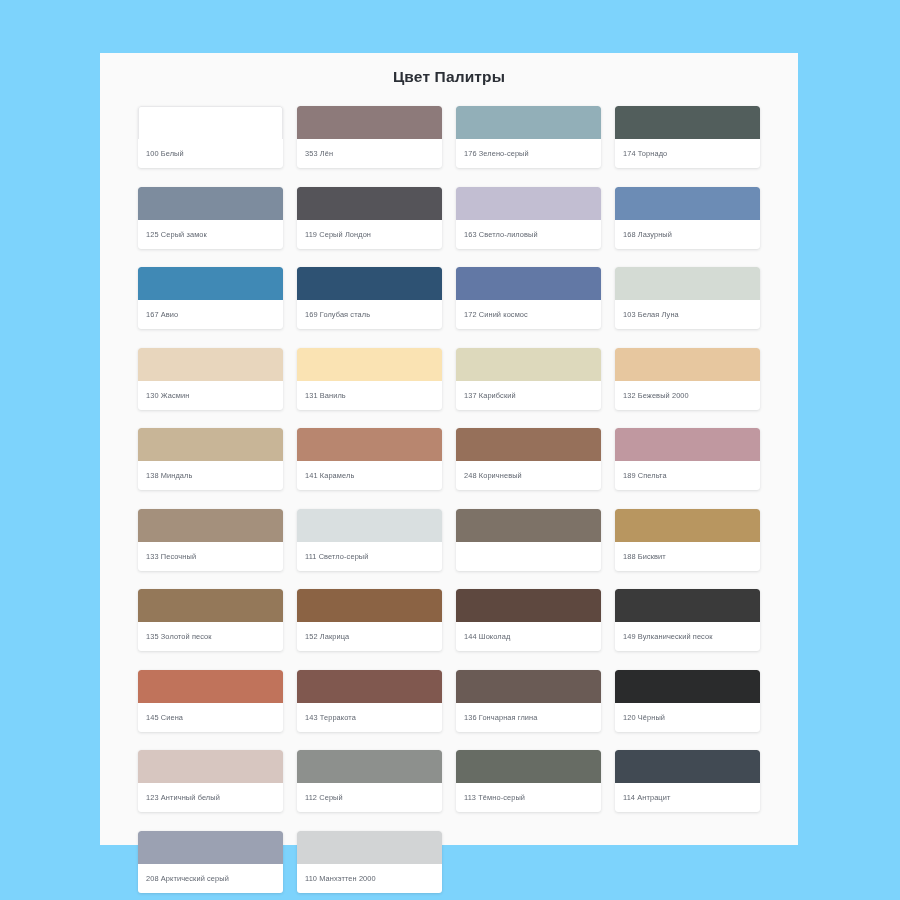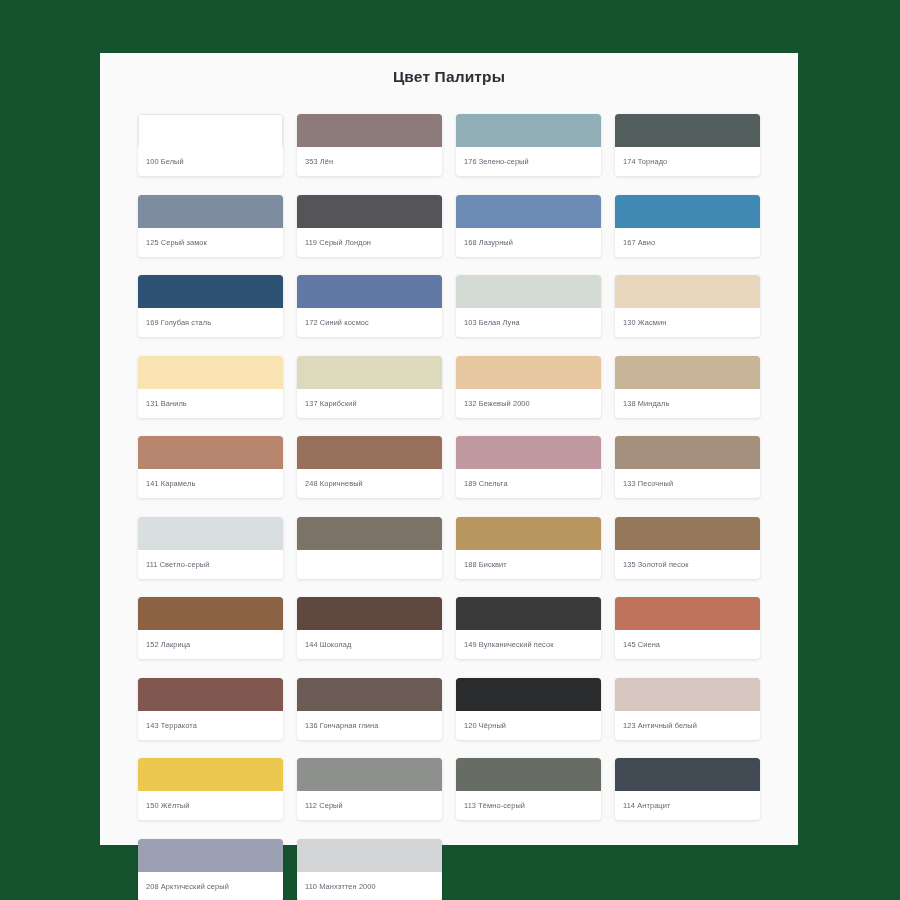--- a/index.html
+++ b/index.html
@@ -10,21 +10,21 @@
     height: 900px;
     background: #ffffff;
     font-family: "Liberation Sans", sans-serif;
     -webkit-font-smoothing: antialiased;
   }
 
   #palette-page {
     position: relative;
     width: 900px;
     height: 900px;
-    background: #14532d;
+    background: #7dd3fc;
     box-sizing: border-box;
     overflow: hidden;
   }
 
   #palette-panel {
     position: absolute;
     left: 100px;
     top: 53px;
     width: 698px;
     height: 792px;
@@ -43,21 +43,21 @@
     letter-spacing: 0.15px;
     line-height: 20px;
   }
 
   #swatch-grid {
     display: grid;
     grid-template-columns: repeat(4, 145px);
     justify-content: center;
     column-gap: 14px;
     row-gap: 18.5px;
-    margin-top: 27px;
+    margin-top: 19px;
     padding: 0 0 0 0;
   }
 
   .swatch-card {
     width: 145px;
     background: #ffffff;
     border-radius: 3px;
     box-shadow: 0 1px 3px rgba(30, 36, 48, 0.13),
                 0 0 1px rgba(30, 36, 48, 0.06);
     overflow: hidden;
@@ -116,20 +116,24 @@
         </div>
         <div class="swatch-card">
           <div class="swatch-chip" style="background-color: rgb(125, 140, 158);"></div>
           <div class="swatch-label">125 Серый замок</div>
         </div>
         <div class="swatch-card">
           <div class="swatch-chip" style="background-color: rgb(85, 84, 89);"></div>
           <div class="swatch-label">119 Серый Лондон</div>
         </div>
         <div class="swatch-card">
+          <div class="swatch-chip" style="background-color: rgb(194, 190, 210);"></div>
+          <div class="swatch-label">163 Светло-лиловый</div>
+        </div>
+        <div class="swatch-card">
           <div class="swatch-chip" style="background-color: rgb(108, 140, 181);"></div>
           <div class="swatch-label">168 Лазурный</div>
         </div>
         <div class="swatch-card">
           <div class="swatch-chip" style="background-color: rgb(64, 137, 181);"></div>
           <div class="swatch-label">167 Авио</div>
         </div>
         <div class="swatch-card">
           <div class="swatch-chip" style="background-color: rgb(46, 82, 115);"></div>
           <div class="swatch-label">169 Голубая сталь</div>
@@ -219,24 +223,20 @@
         </div>
         <div class="swatch-card">
           <div class="swatch-chip" style="background-color: rgb(42, 43, 44);"></div>
           <div class="swatch-label">120 Чёрный</div>
         </div>
         <div class="swatch-card">
           <div class="swatch-chip" style="background-color: rgb(215, 198, 192);"></div>
           <div class="swatch-label">123 Античный белый</div>
         </div>
         <div class="swatch-card">
-          <div class="swatch-chip" style="background-color: rgb(237, 200, 79);"></div>
-          <div class="swatch-label">150 Жёлтый</div>
-        </div>
-        <div class="swatch-card">
           <div class="swatch-chip" style="background-color: rgb(141, 144, 141);"></div>
           <div class="swatch-label">112 Серый</div>
         </div>
         <div class="swatch-card">
           <div class="swatch-chip" style="background-color: rgb(103, 108, 100);"></div>
           <div class="swatch-label">113 Тёмно-серый</div>
         </div>
         <div class="swatch-card">
           <div class="swatch-chip" style="background-color: rgb(65, 74, 83);"></div>
           <div class="swatch-label">114 Антрацит</div>

